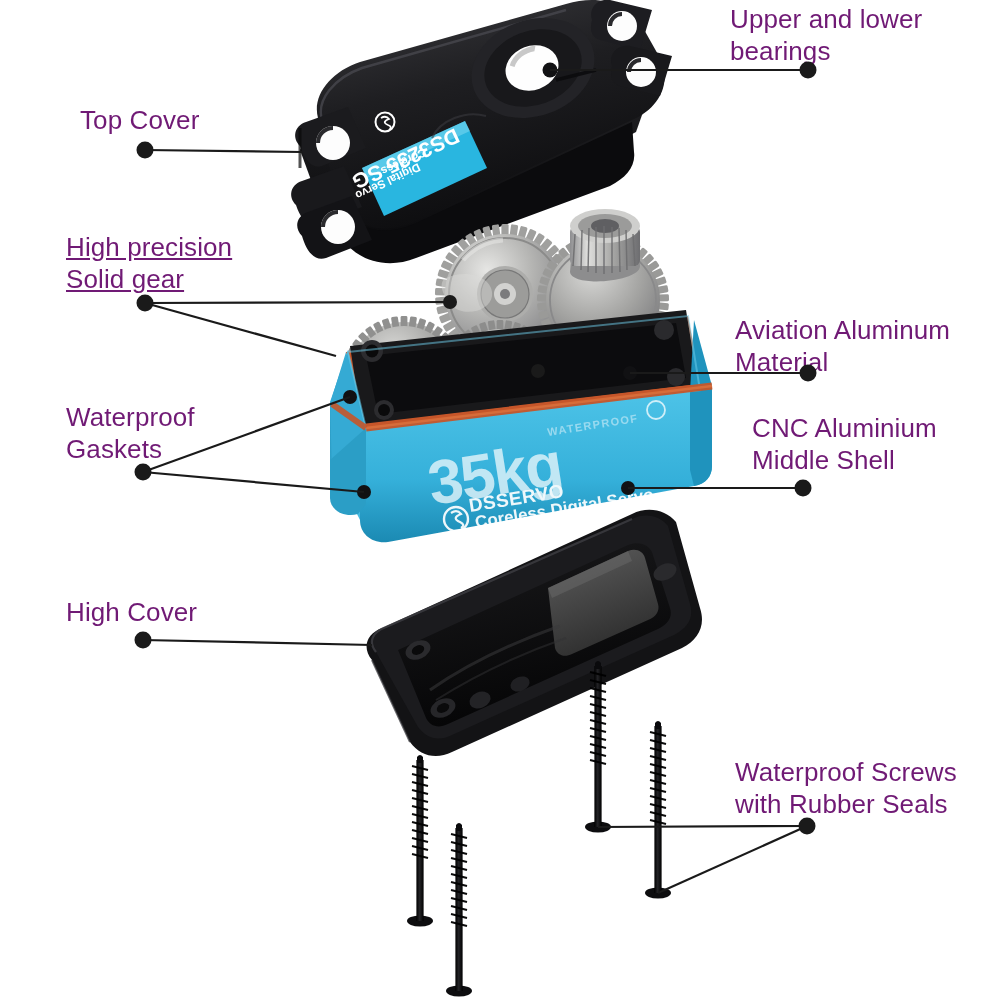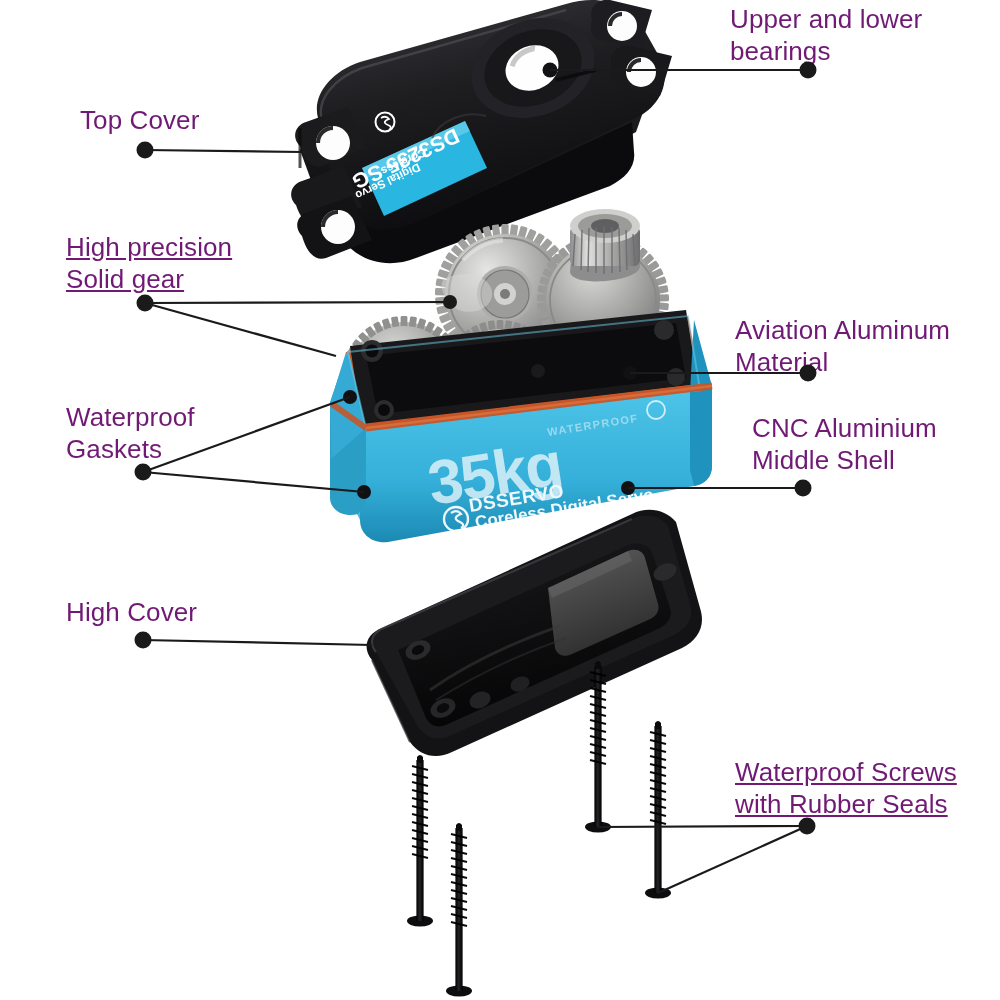--- a/index.html
+++ b/index.html
@@ -933,17 +933,17 @@
     <div class="callout" style="left:80px; top:105px;">Top Cover</div>
     <div class="callout" style="left:66px; top:232px;text-decoration:underline;">High precision
 Solid gear</div>
     <div class="callout" style="left:66px; top:402px;">Waterproof
 Gaskets</div>
     <div class="callout" style="left:735px; top:315px;">Aviation Aluminum
 Material</div>
     <div class="callout" style="left:735px; top:413px;margin-left:17px;">CNC Aluminium
 Middle Shell</div>
     <div class="callout" style="left:66px; top:597px;">High Cover</div>
-    <div class="callout" style="left:735px; top:757px;text-decoration:underline;">Waterproof Screws
+    <div class="callout" style="left:735px; top:757px;">Waterproof Screws
 with Rubber Seals</div>
   </div>
 
 </div>
 
 </body></html>

